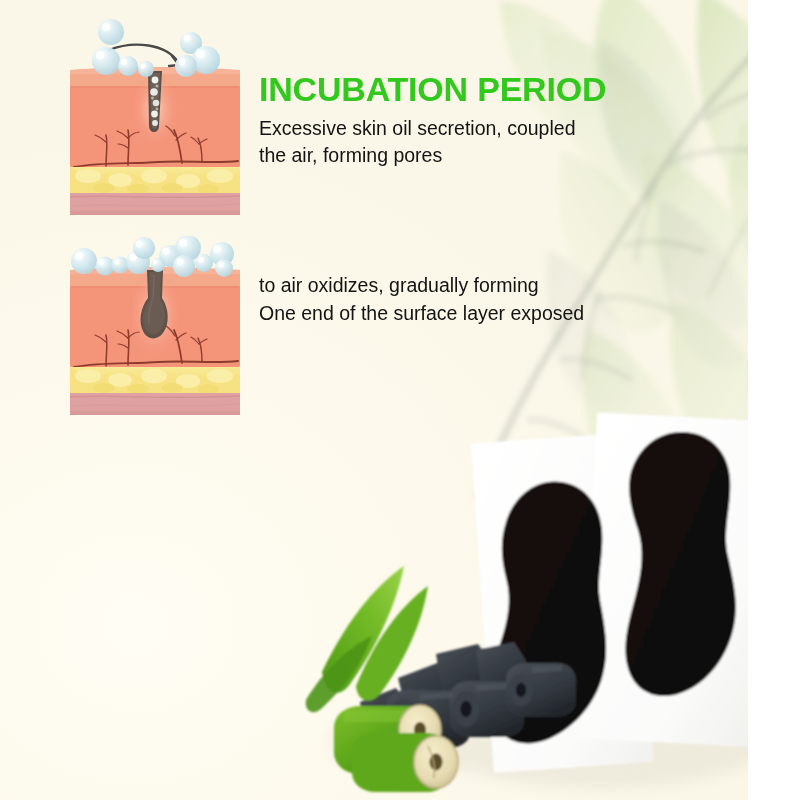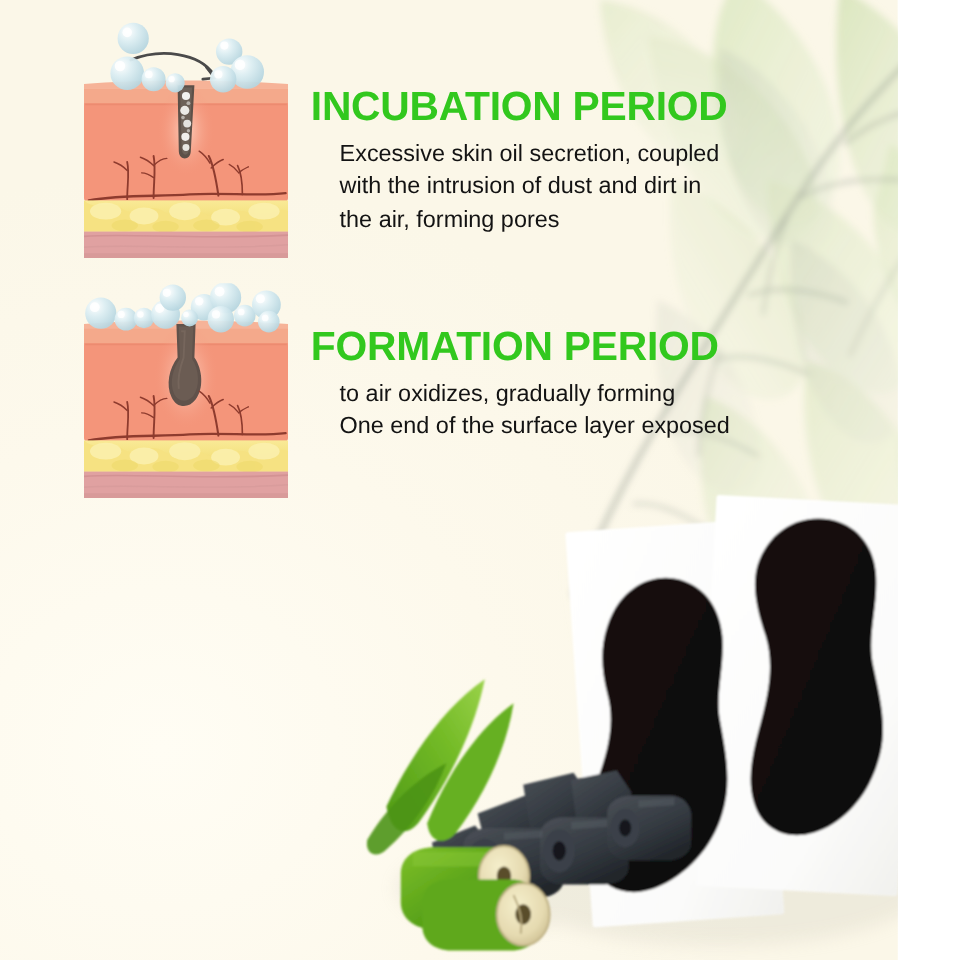--- a/index.html
+++ b/index.html
@@ -45,21 +45,21 @@
     white-space: nowrap;
     margin: 0 0 7px 0;
   }
   .body-copy {
     font-size: 19.5px;
     color: #131313;
     line-height: 1.42;
     margin: 0;
     max-width: 470px;
   }
-  .body-copy .ln { display: block; white-space: nowrap; margin-left: 24px; }
+  .body-copy .ln { display: block; white-space: nowrap; }
 
   
   .product-photo { position: absolute; }
   .product-photo svg { display: block; }
 </style>
 </head>
 <body>
 
 <div id="poster">
 
@@ -347,27 +347,25 @@
         <circle cx="96" cy="29" r="7" fill="url(#bub2)"></circle>
         <circle cx="93" cy="26" r="2.3" fill="#ffffff" opacity=".8"></circle>
       </g>
     </svg>
   </div>
 
   <div class="txt-block" style="left:259px; top:72px;">
     <h2 class="heading">INCUBATION PERIOD</h2>
     <p class="body-copy">
       <span class="ln">Excessive skin oil secretion, coupled</span>
-      <span class="ln">with the intrusion of dust and dirt in</span>
       <span class="ln">the air, forming pores</span>
     </p>
   </div>
 
   <div class="txt-block" style="left:259px; top:272px;">
-    <h2 class="heading">FORMATION PERIOD</h2>
     <p class="body-copy">
       <span class="ln">to air oxidizes, gradually forming</span>
       <span class="ln">One end of the surface layer exposed</span>
     </p>
   </div>
 
   <div class="product-photo" style="left:300px; top:410px;">
     <svg width="500" height="390" viewBox="0 0 500 390" xmlns="http://www.w3.org/2000/svg">
       <defs>
         <linearGradient id="paperG" x1="0" y1="0" x2="1" y2="1">

